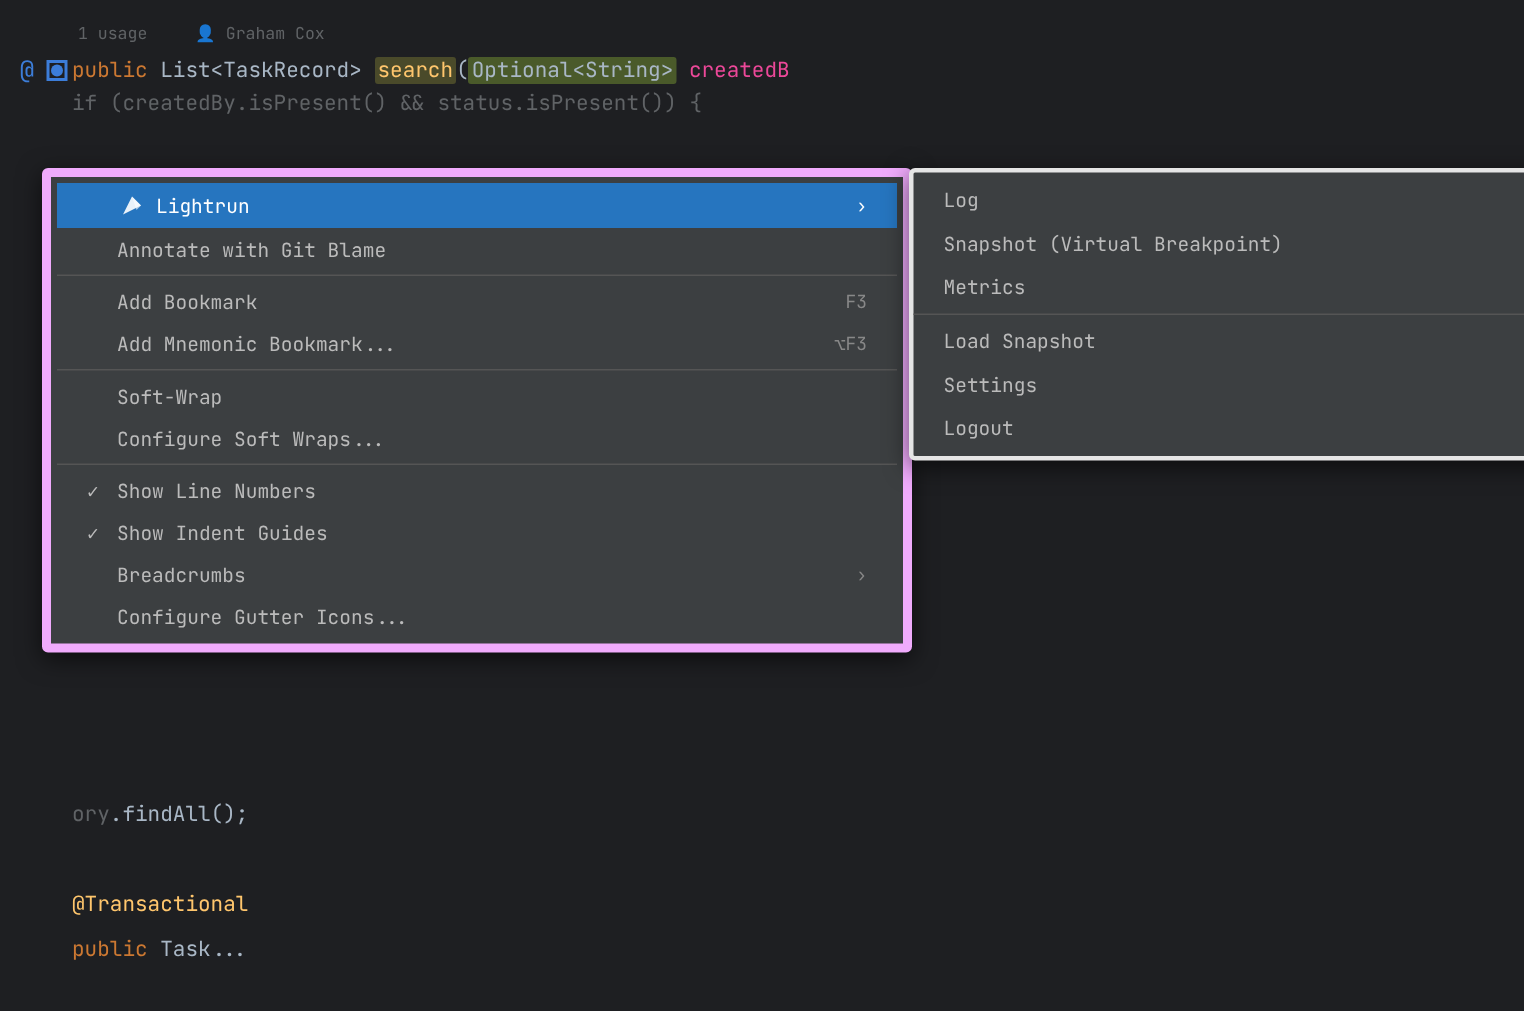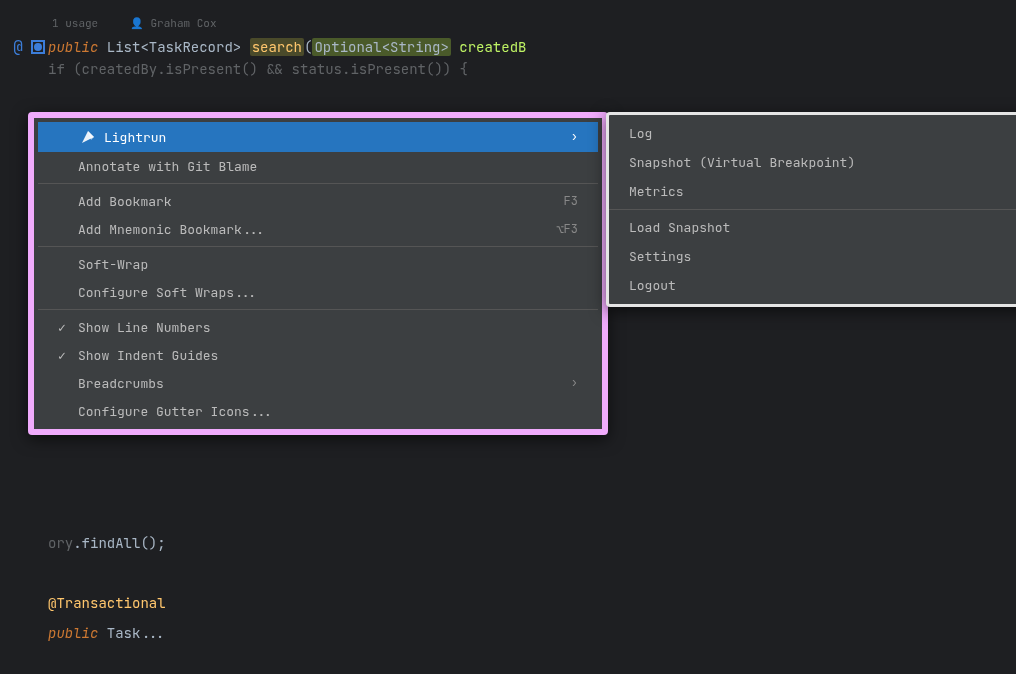--- a/index.html
+++ b/index.html
@@ -28,21 +28,21 @@
       display: flex;
       align-items: center;
       padding: 0 12px;
       white-space: nowrap;
     }
 
     .code-content {
       flex: 1;
     }
 
-    .kw { color: #cc7832; font-style: italic; }
+    .kw { color: #cc7832; }
 
     .meta-line {
       display: flex;
       align-items: center;
       padding: 2px 52px;
       font-size: 11px;
       color: #606366;
     }
 
     
@@ -158,21 +158,21 @@
   <div class="code-line" style="padding-left: 8px; background: transparent;">
     <div style="width: 20px; flex-shrink: 0; display: flex; align-items: center; justify-content: center;">
       <span style="color: #3c7dd9; font-size: 16px; line-height: 1;">@</span>
     </div>
     <div style="width: 20px; flex-shrink: 0; display: flex; align-items: center; justify-content: center;">
       <div style="width: 14px; height: 14px; border: 2px solid #3c7dd9; border-radius: 50; display: flex; align-items: center; justify-content: center;">
         <div style="width: 8px; height: 8px; background: #3c7dd9; border-radius: 50%;"></div>
       </div>
     </div>
     <div class="code-content">
-      <span class="kw">public</span> <span style="color: #a9b7c6;">List&lt;TaskRecord&gt;</span> <span style="color: #ffc66d; background: #4a4a2a; padding: 0 2px; border-radius: 2px;">search</span>(<span style="background: #4a5a2a; padding: 0 2px; border-radius: 2px; color: #a9b7c6;">Optional&lt;String&gt;</span> <span style="color: #bef264;">createdB</span>
+      <span class="kw">public</span> <span style="color: #a9b7c6;">List&lt;TaskRecord&gt;</span> <span style="color: #ffc66d; background: #4a4a2a; padding: 0 2px; border-radius: 2px;">search</span>(<span style="background: #4a5a2a; padding: 0 2px; border-radius: 2px; color: #a9b7c6;">Optional&lt;String&gt;</span> <span style="color: #ec4899;">createdB</span>
     </div>
   </div>
 
   <div class="code-line" style="padding-left: 48px;">
     <div class="code-content" style="color: #606366;">
       if (createdBy.isPresent() &amp;&amp; status.isPresent()) {
     </div>
   </div>
 
   <div style="position: absolute; bottom: 120px; left: 48px; color: #a9b7c6; font-size: 14px; line-height: 22px;">

